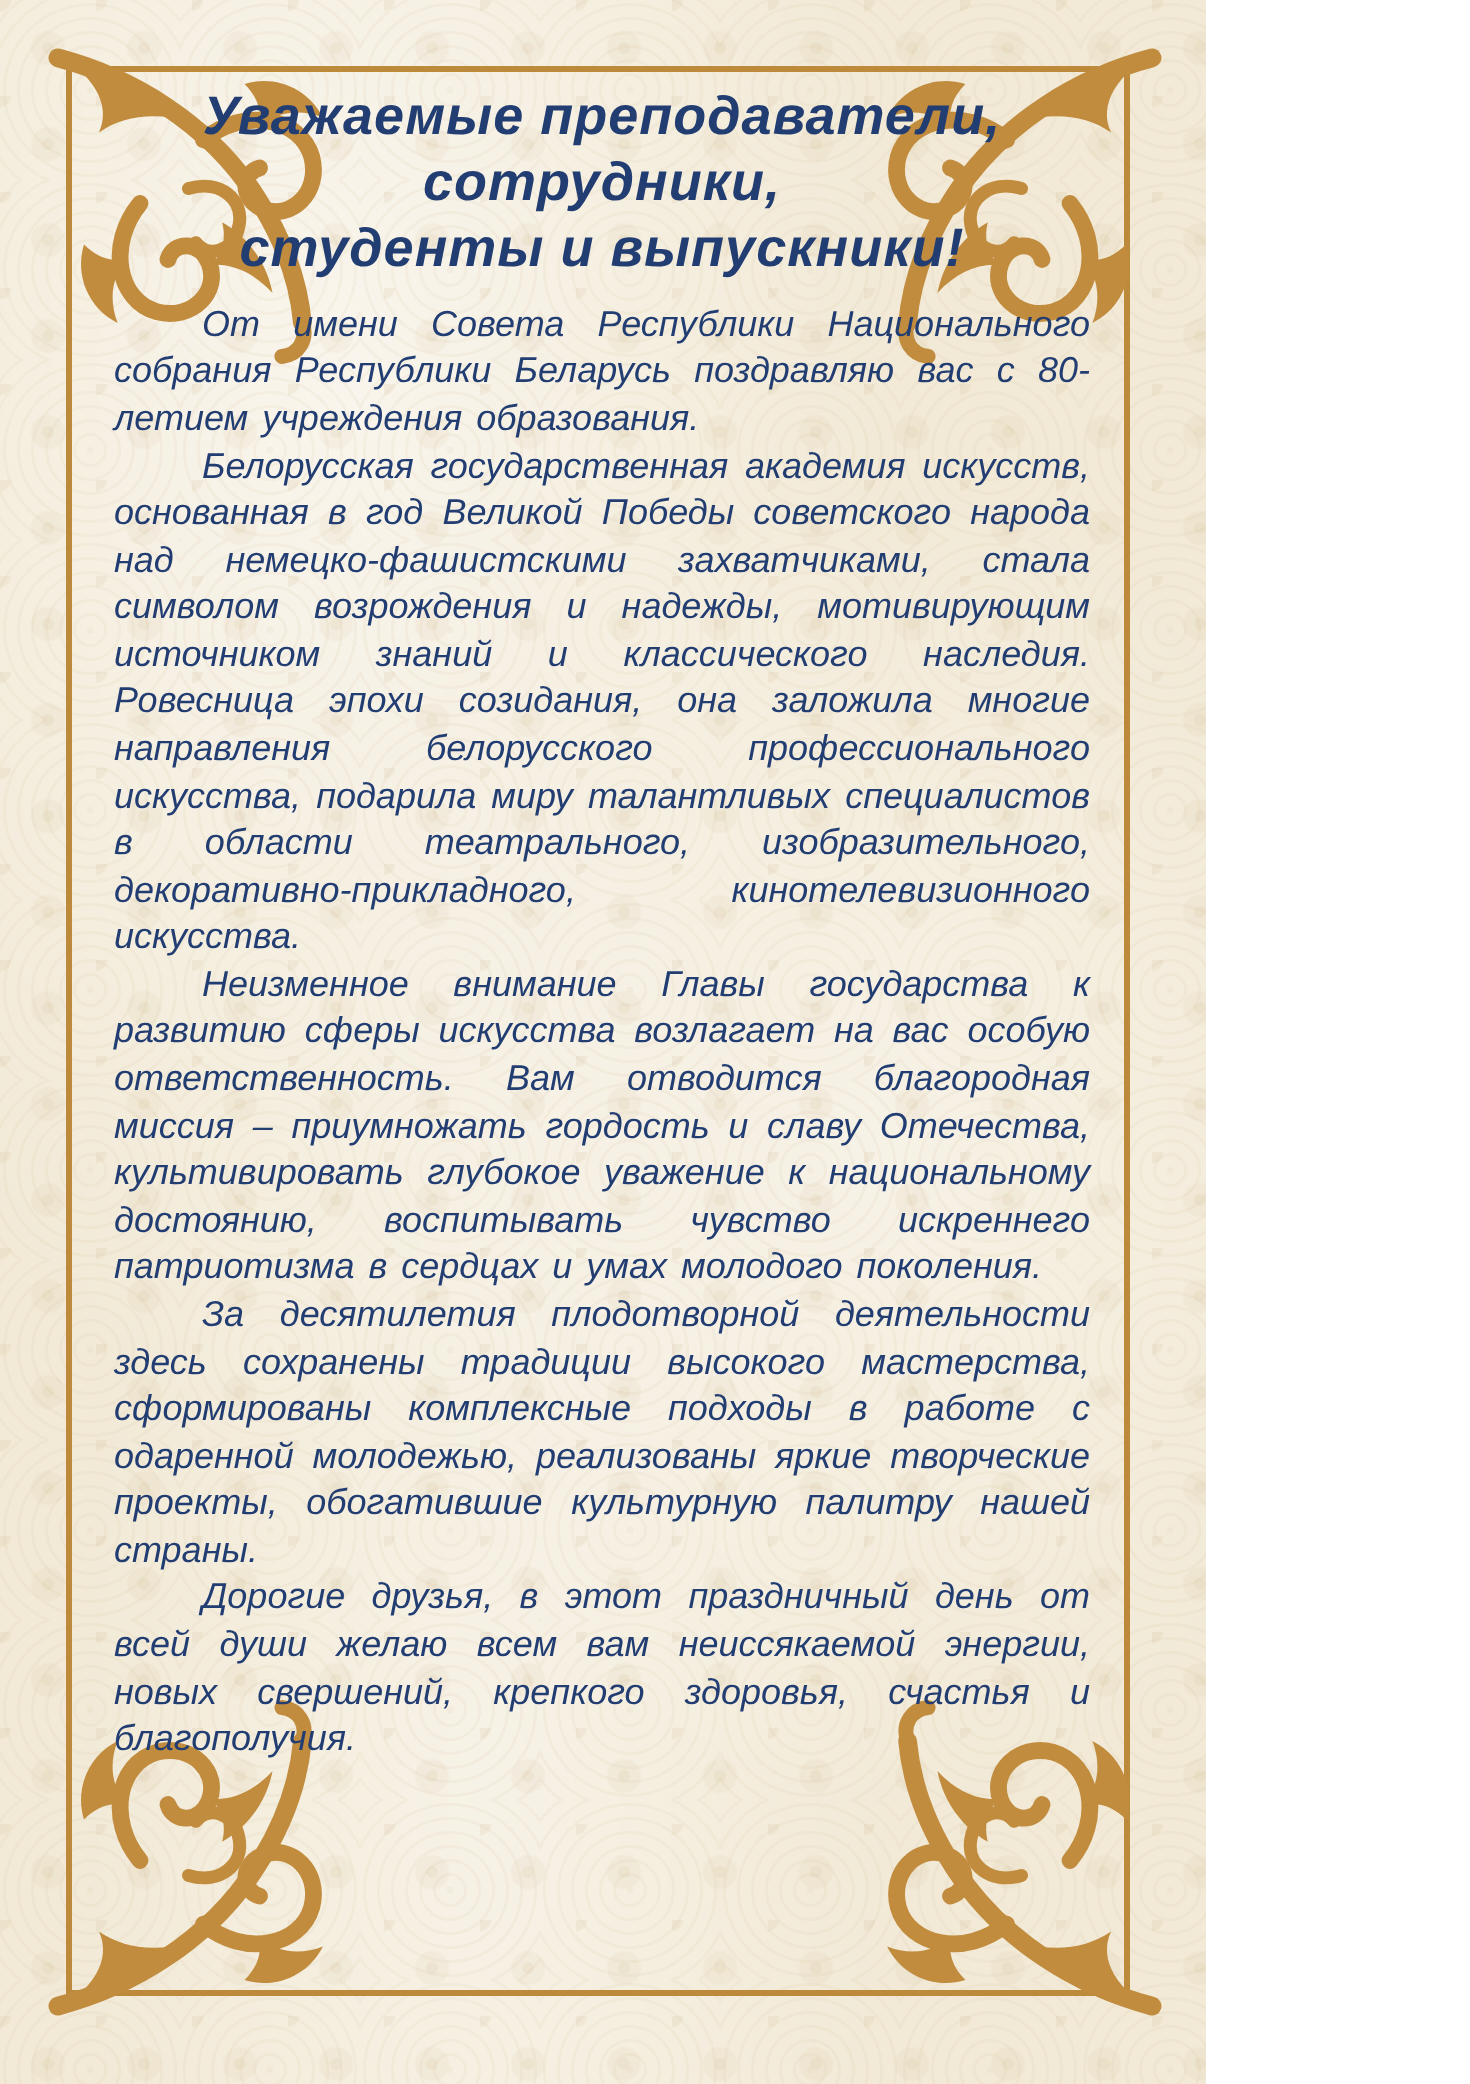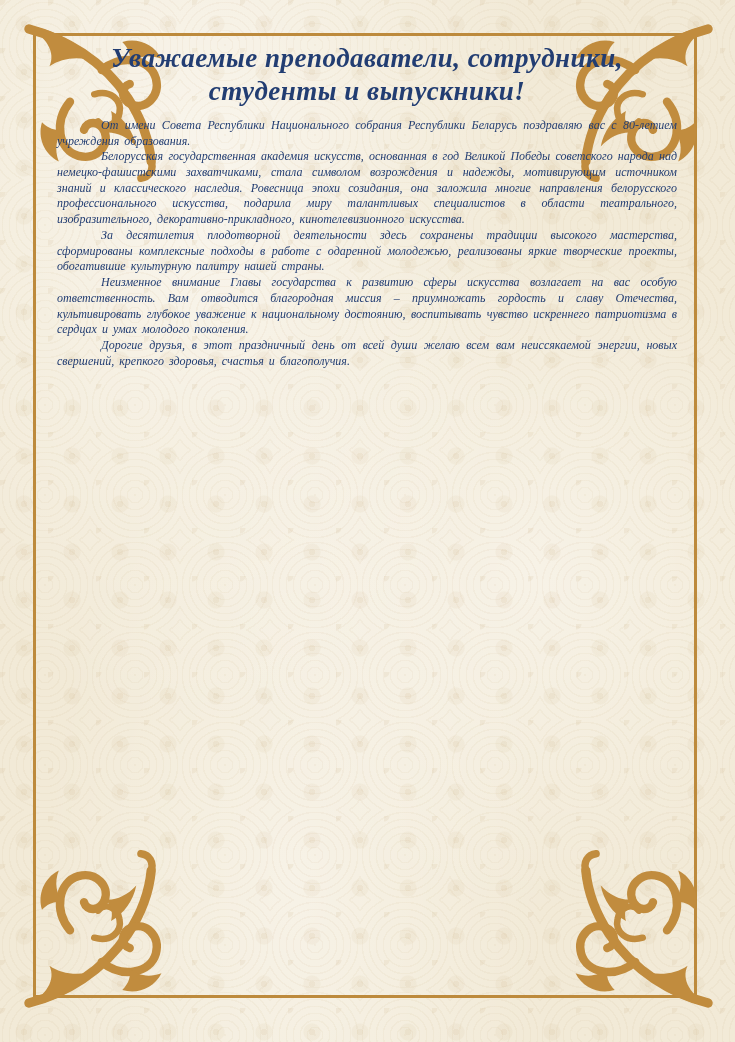--- a/index.html
+++ b/index.html
@@ -1,32 +1,32 @@
 <!DOCTYPE html>
 <html lang="ru"><head>
 <meta charset="utf-8">
 <style>
   html, body { margin: 0; padding: 0; }
 
   .page {
     position: relative;
-    width: 735px;
+    width: 603px;
     height: 1042px;
     overflow: hidden;
     background-color: #f2ead7;
     
     background-image:
       radial-gradient(circle at 24px 24px, rgba(205,181,140,0.22) 0 3px, rgba(205,181,140,0.10) 3px 8px, transparent 9px),
       radial-gradient(circle at 0 0, rgba(205,181,140,0.16) 0 5px, transparent 6px),
       repeating-radial-gradient(circle at 50% 50%, rgba(208,184,144,0.10) 0 1.5px, transparent 1.5px 7px),
       radial-gradient(ellipse at 28% 18%, rgba(255,255,255,0.55), transparent 45%),
       radial-gradient(ellipse at 72% 55%, rgba(255,255,255,0.40), transparent 42%),
       radial-gradient(ellipse at 40% 85%, rgba(255,255,255,0.40), transparent 40%);
     background-size: 48px 48px, 48px 48px, 90px 90px, 100% 100%, 100% 100%, 100% 100%;
-    font-family: Liberation Serif, serif;
+    font-family: Liberation Sans, sans-serif;
   }
 
   .frame {
     position: absolute;
     left: 33px; top: 33px; right: 38px; bottom: 44px;
     border: 3px solid #bd8a3c;
     pointer-events: none;
   }
 
   .corner {
@@ -53,21 +53,21 @@
     font-weight: bold;
     margin-bottom: 10px;
     letter-spacing: 0.5px;
   }
 
   .body-text p {
     margin: 0;
     text-align: justify;
     text-indent: 44px;
     font-style: italic;
-    font-size: 12px;
+    font-size: 18px;
     line-height: 1.31;
     word-spacing: 2px;
   }
 </style>
 </head>
 <body>
 
 <svg width="0" height="0" style="position:absolute" aria-hidden="true">
   <defs>
     <symbol id="flourish" viewBox="0 0 180 180">
@@ -108,19 +108,19 @@
   <div class="content">
 
     <div class="title">
       <div>Уважаемые преподаватели, сотрудники,</div>
       <div>студенты и выпускники!</div>
     </div>
 
     <div class="body-text">
       <p>От имени Совета Республики Национального собрания Республики Беларусь поздравляю вас с 80-летием учреждения образования.</p>
       <p>Белорусская государственная академия искусств, основанная в год Великой Победы советского народа над немецко-фашистскими захватчиками, стала символом возрождения и надежды, мотивирующим источником знаний и классического наследия. Ровесница эпохи созидания, она заложила многие направления белорусского профессионального искусства, подарила миру талантливых специалистов в области театрального, изобразительного, декоративно-прикладного, кинотелевизионного искусства.</p>
+      <p>Неизменное внимание Главы государства к развитию сферы искусства возлагает на вас особую ответственность. Вам отводится благородная миссия – приумножать гордость и славу Отечества, культивировать глубокое уважение к национальному достоянию, воспитывать чувство искреннего патриотизма в сердцах и умах молодого поколения.</p>
       <p>За десятилетия плодотворной деятельности здесь сохранены традиции высокого мастерства, сформированы комплексные подходы в работе с одаренной молодежью, реализованы яркие творческие проекты, обогатившие культурную палитру нашей страны.</p>
-      <p>Неизменное внимание Главы государства к развитию сферы искусства возлагает на вас особую ответственность. Вам отводится благородная миссия – приумножать гордость и славу Отечества, культивировать глубокое уважение к национальному достоянию, воспитывать чувство искреннего патриотизма в сердцах и умах молодого поколения.</p>
       <p>Дорогие друзья, в этот праздничный день от всей души желаю всем вам неиссякаемой энергии, новых свершений, крепкого здоровья, счастья и благополучия.</p>
     </div>
 
   </div>
 </div>
 
 </body></html>

